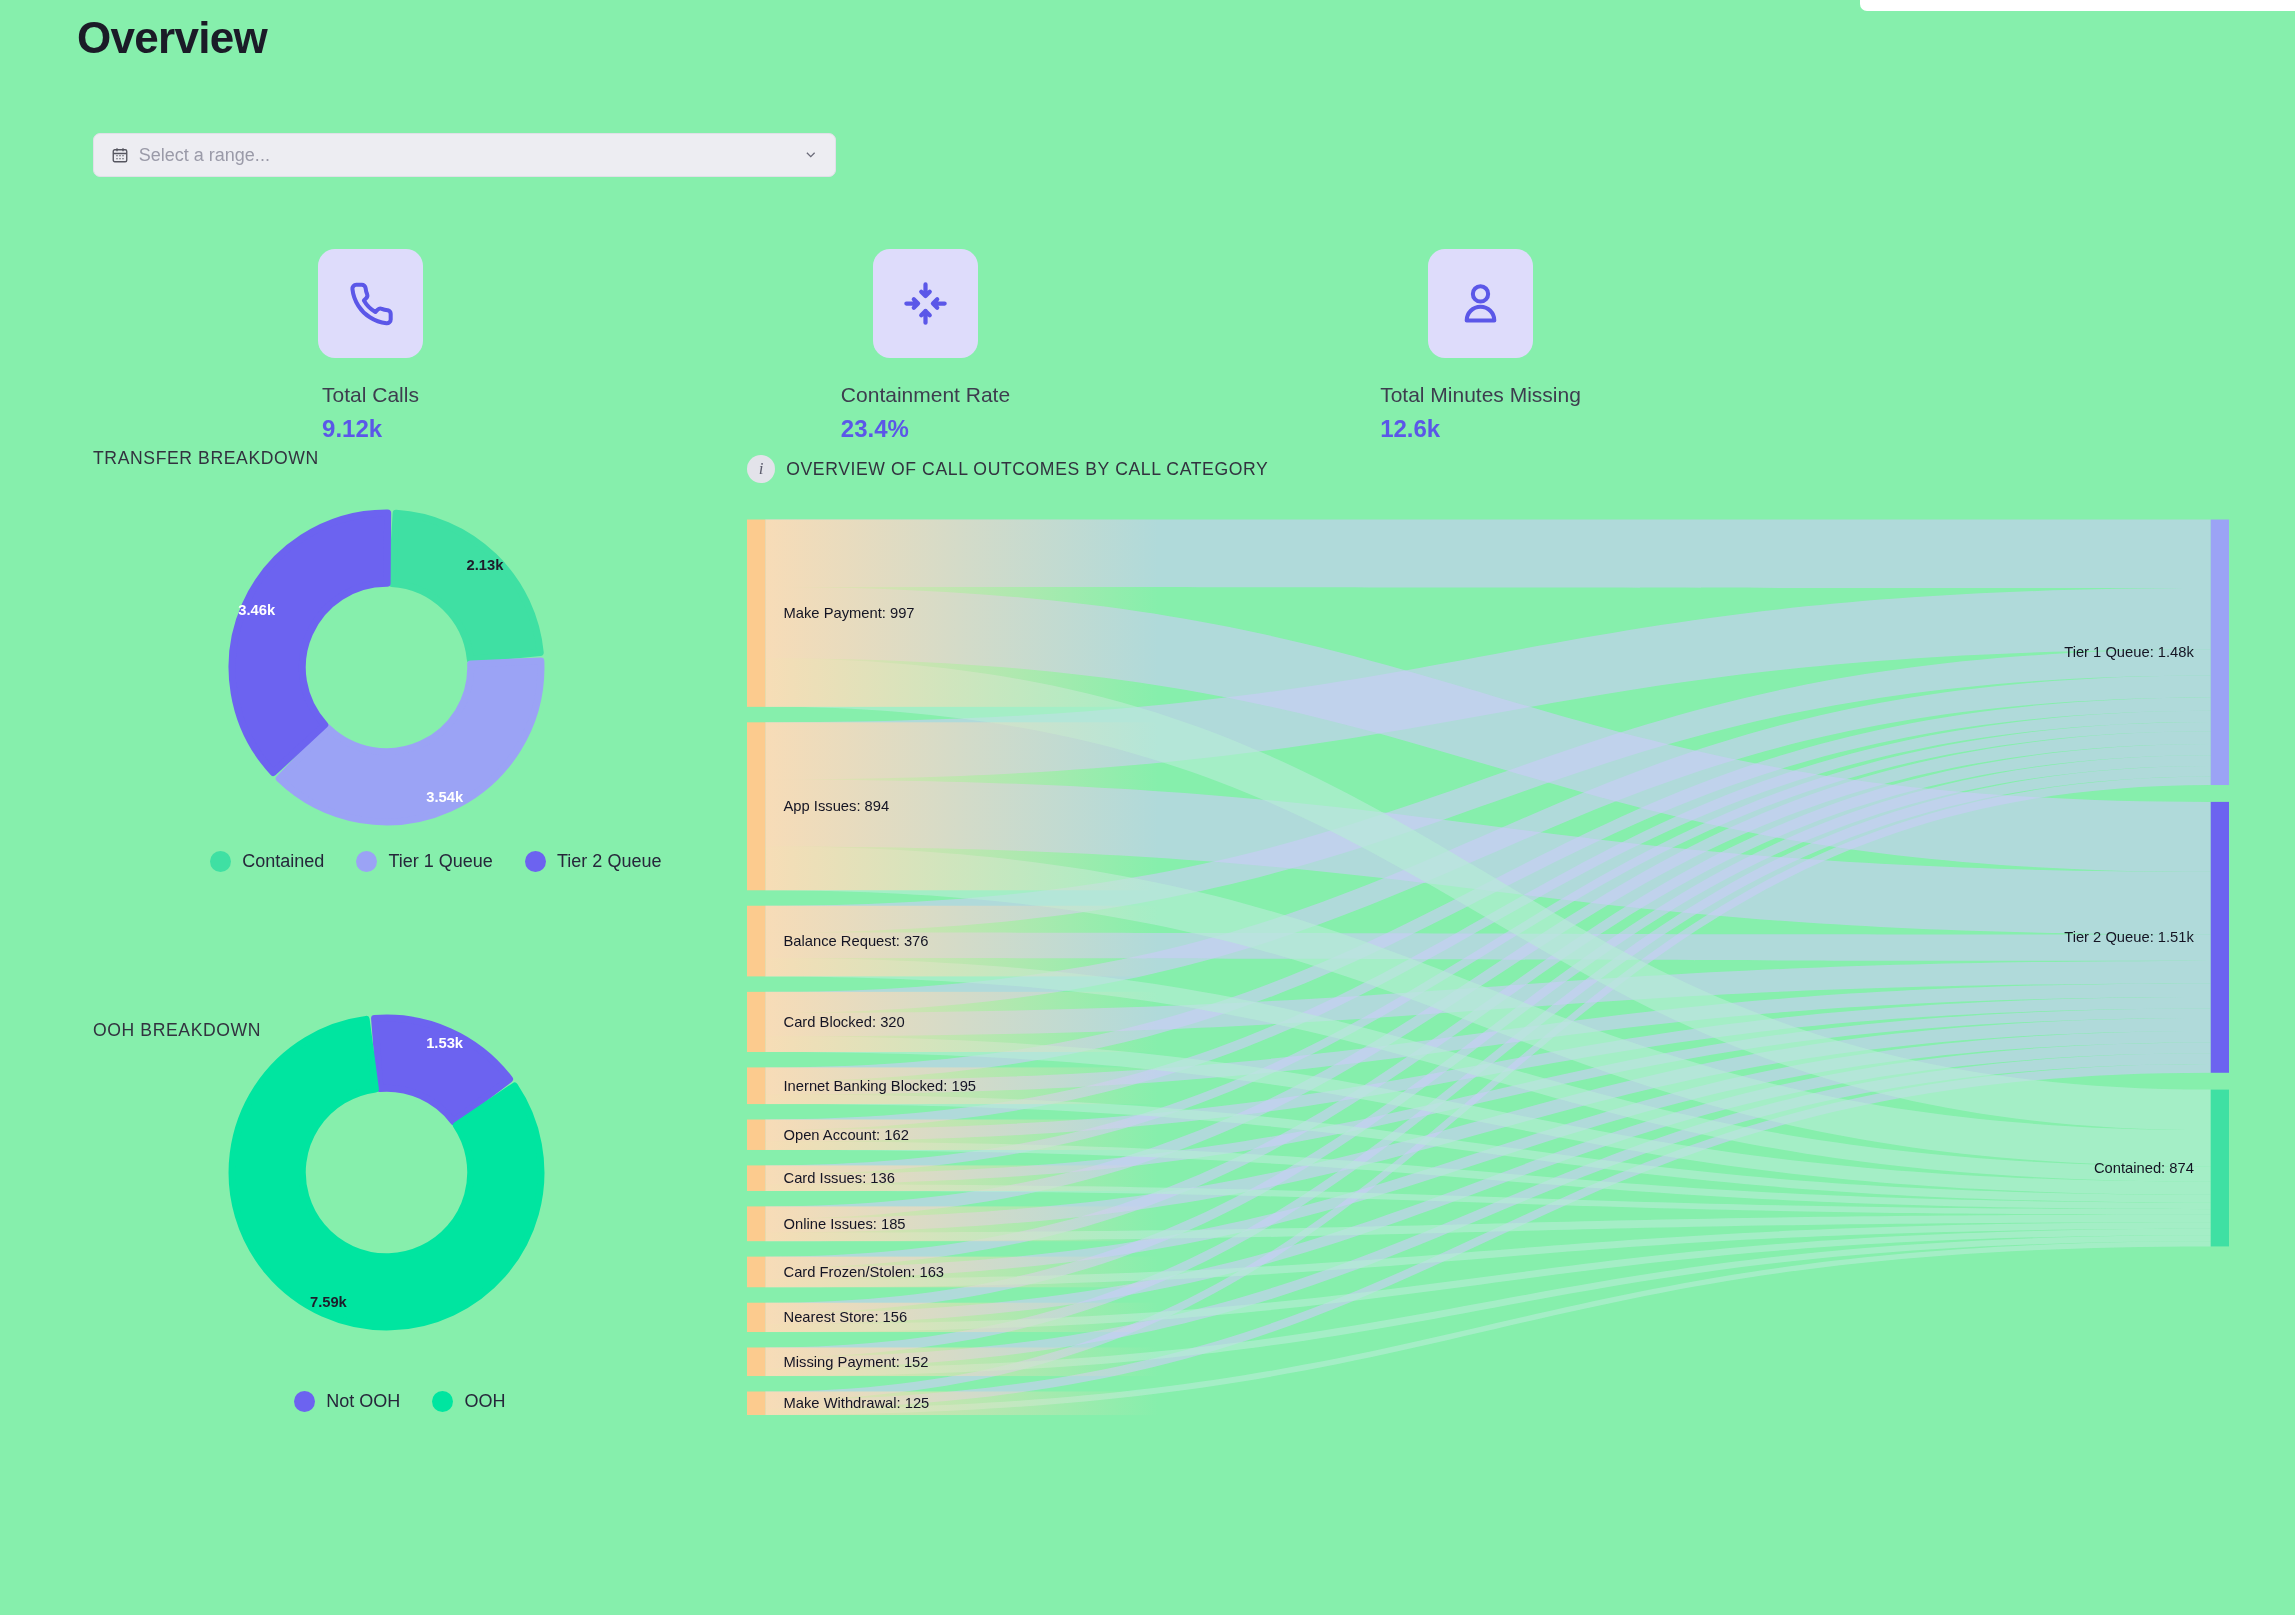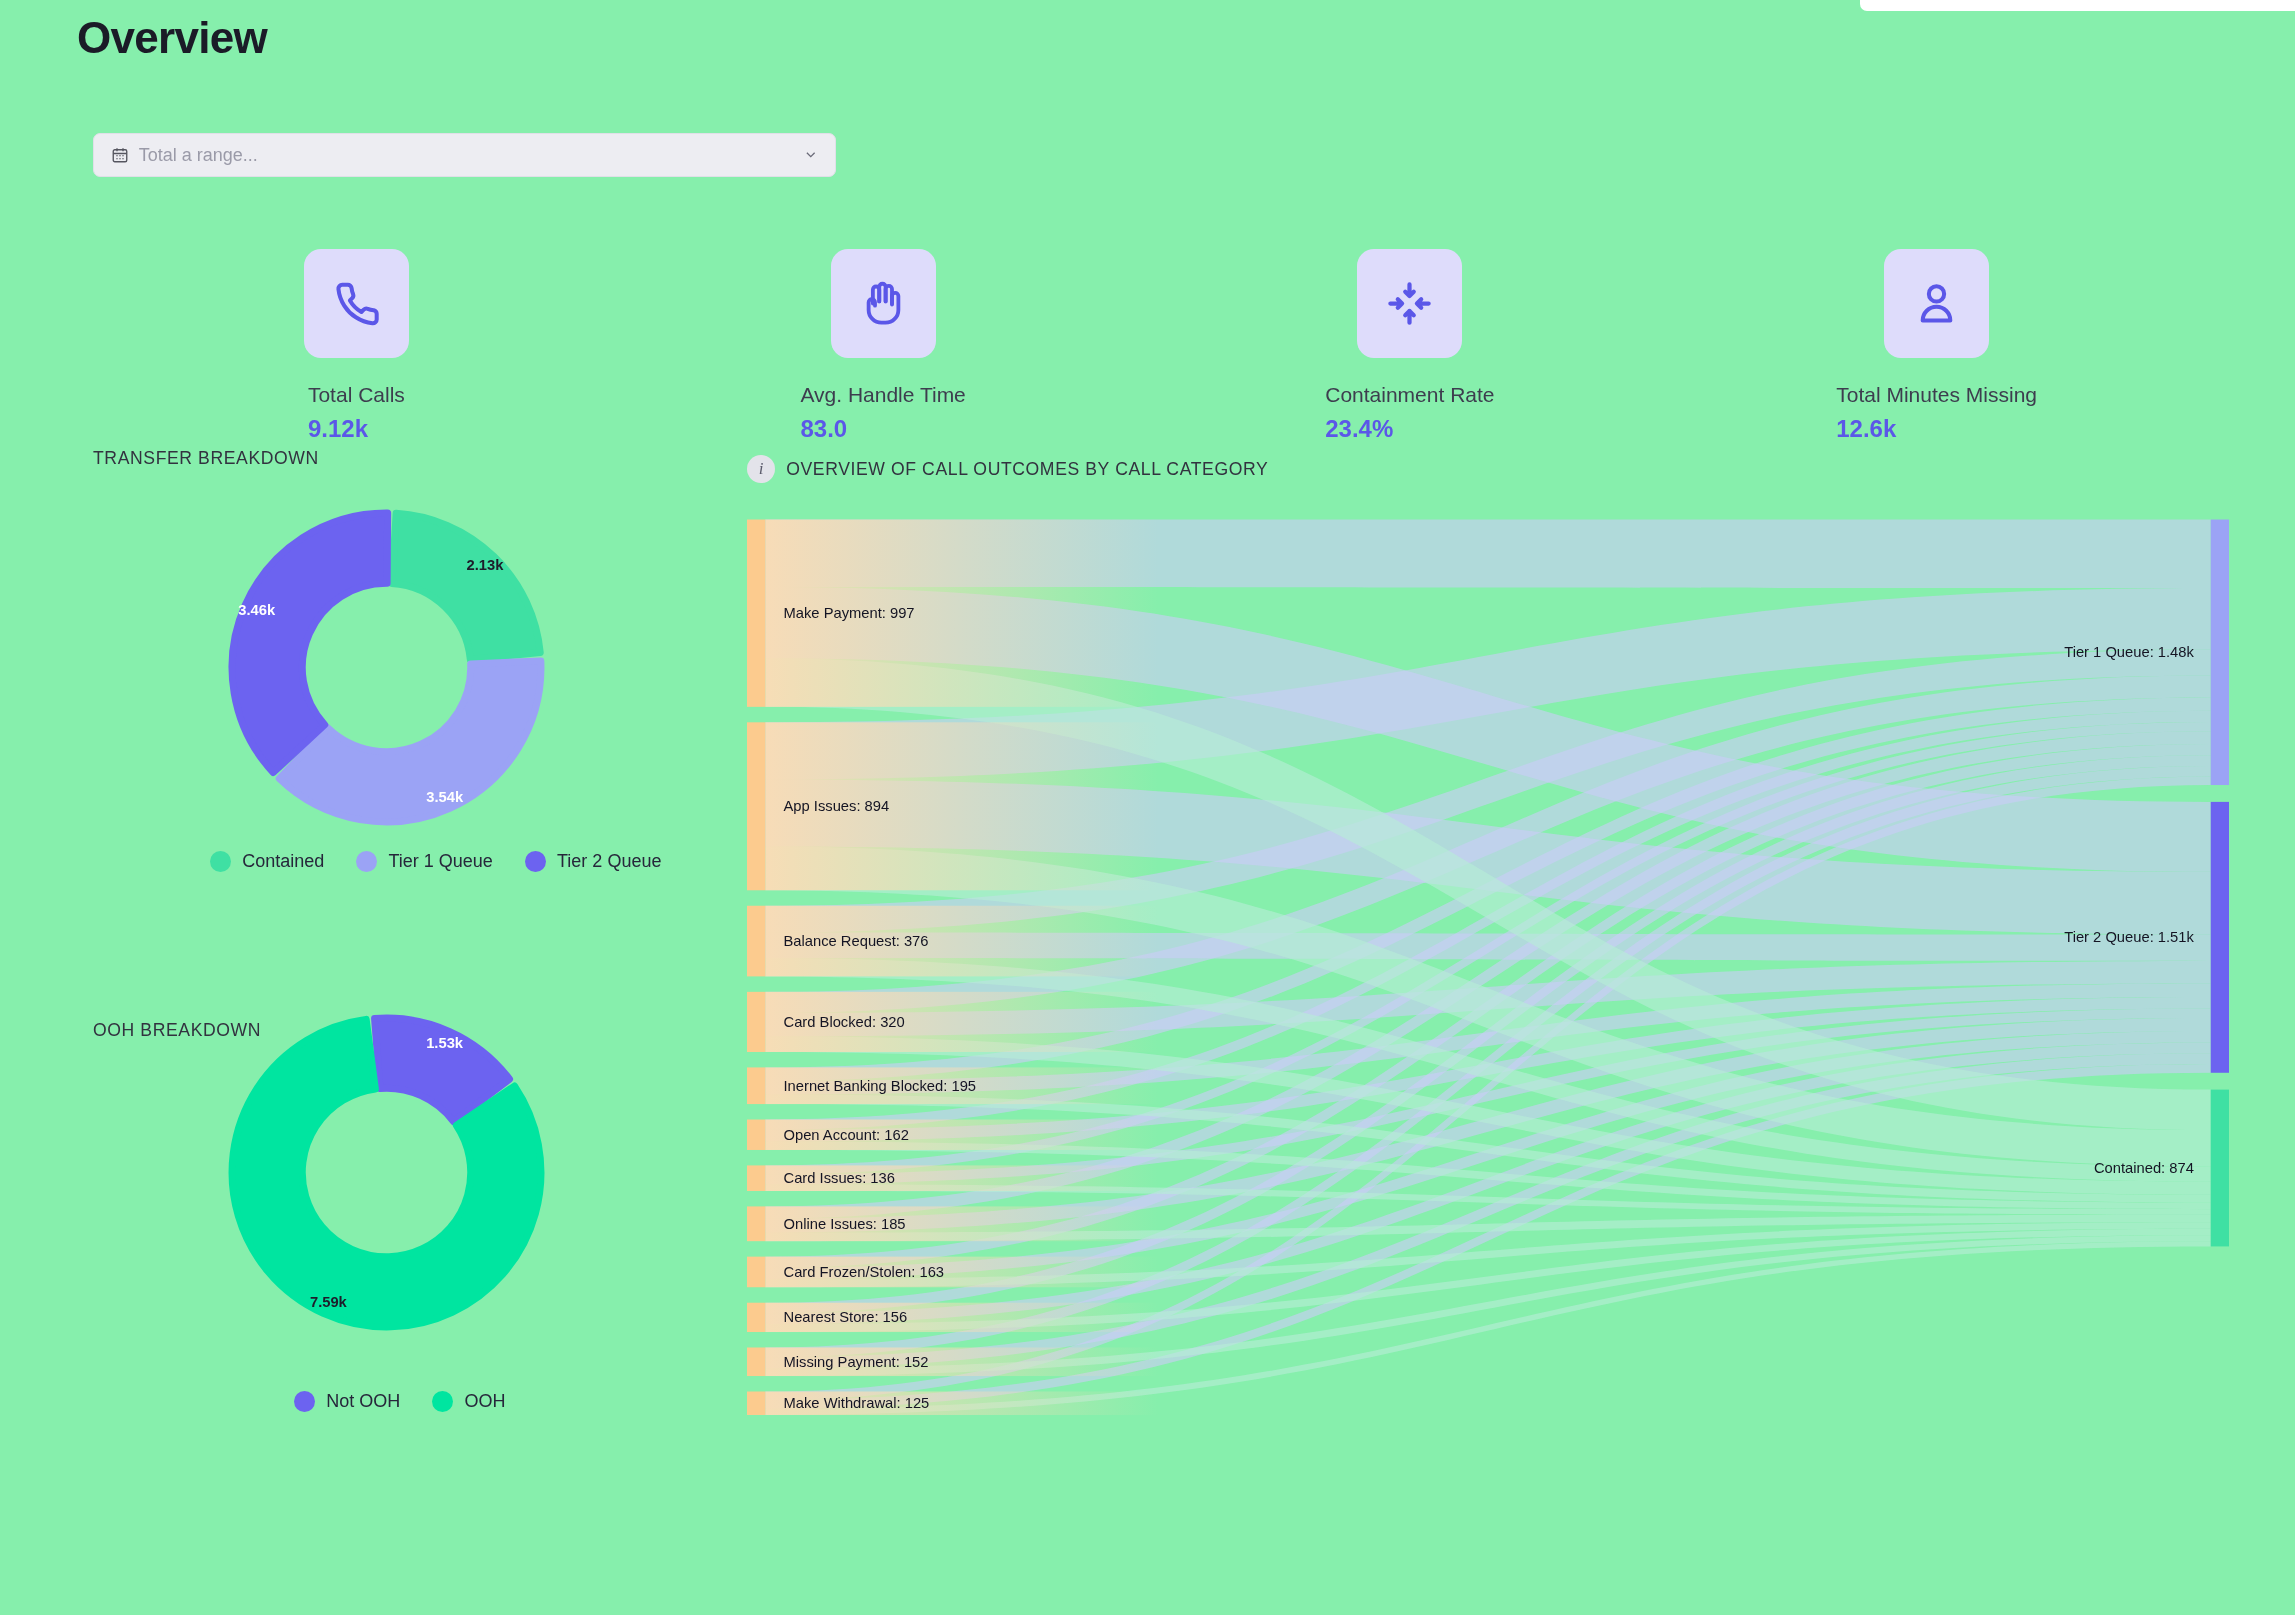--- a/index.html
+++ b/index.html
@@ -110,21 +110,21 @@
   <div class="page-title">Overview</div>
 
   <div class="range-select">
     <span class="cal-icon">
       <svg viewBox="0 0 24 24" fill="none" stroke="#55555f" stroke-width="1.8">
         <rect x="3" y="5" width="18" height="16" rx="2"></rect>
         <path d="M3 10h18M8 3v4M16 3v4"></path>
         <path d="M7 13h2M11 13h2M15 13h2M7 17h2M11 17h2M15 17h2" stroke-width="1.4"></path>
       </svg>
     </span>
-    <span class="ph">Total a range...</span>
+    <span class="ph">Select a range...</span>
     <span class="chev">
       <svg viewBox="0 0 24 24" fill="none" stroke="#6a6a78" stroke-width="2">
           <path d="M6 9l6 6 6-6"></path>
         </svg>
     </span>
   </div>
 
   <div class="kpi-row">
 
     <div class="kpi">
@@ -132,34 +132,20 @@
         <svg viewBox="0 0 24 24" fill="none" stroke="#5b57e8" stroke-width="1.9" stroke-linecap="round" stroke-linejoin="round">
           <path d="M21.5 16.9v2.6a1.8 1.8 0 0 1-2 1.8 17.8 17.8 0 0 1-7.8-2.8 17.5 17.5 0 0 1-5.4-5.4A17.8 17.8 0 0 1 3.5 5.2a1.8 1.8 0 0 1 1.8-2h2.6a1.8 1.8 0 0 1 1.8 1.6c.1 1 .3 1.9.7 2.8a1.8 1.8 0 0 1-.4 1.9l-1.1 1.1a14.4 14.4 0 0 0 5.4 5.4l1.1-1.1a1.8 1.8 0 0 1 1.9-.4c.9.4 1.8.6 2.8.7a1.8 1.8 0 0 1 1.4 1.7z"></path>
         </svg>
       </div>
       <div class="kpi-text">
         <div class="kpi-label">Total Calls</div>
         <div class="kpi-value">9.12k</div>
       </div>
     </div>
 
-    <div class="kpi">
-      <div class="kpi-icon">
-        <svg viewBox="0 0 24 24" fill="none" stroke="#5b57e8" stroke-width="1.8" stroke-linecap="round" stroke-linejoin="round">
-          <path d="M7 12V5.5a1.5 1.5 0 0 1 3 0V11"></path>
-          <path d="M10 11V4.2a1.5 1.5 0 0 1 3 0V11"></path>
-          <path d="M13 11V5.2a1.5 1.5 0 0 1 3 0V12"></path>
-          <path d="M16 12.5V8.5a1.5 1.5 0 0 1 3 0V15a6 6 0 0 1-6 6h-2a6 6 0 0 1-6-6v-3.5a1.5 1.5 0 0 1 3 0V13"></path>
-        </svg>
-      </div>
-      <div class="kpi-text">
-        <div class="kpi-label">Avg. Handle Time</div>
-        <div class="kpi-value">83.0</div>
-      </div>
-    </div>
 
     <div class="kpi">
       <div class="kpi-icon">
         <svg viewBox="0 0 24 24" fill="none" stroke="#5b57e8" stroke-width="2" stroke-linecap="round" stroke-linejoin="round">
           <path d="M12 3v5.5M12 8.5l-2-2M12 8.5l2-2"></path>
           <path d="M12 21v-5.5M12 15.5l-2 2M12 15.5l2 2"></path>
           <path d="M3 12h5.5M8.5 12l-2-2M8.5 12l-2 2"></path>
           <path d="M21 12h-5.5M15.5 12l2-2M15.5 12l2 2"></path>
         </svg>
       </div>

